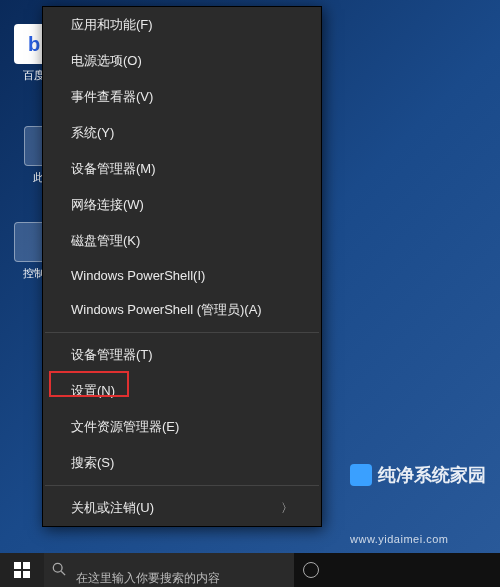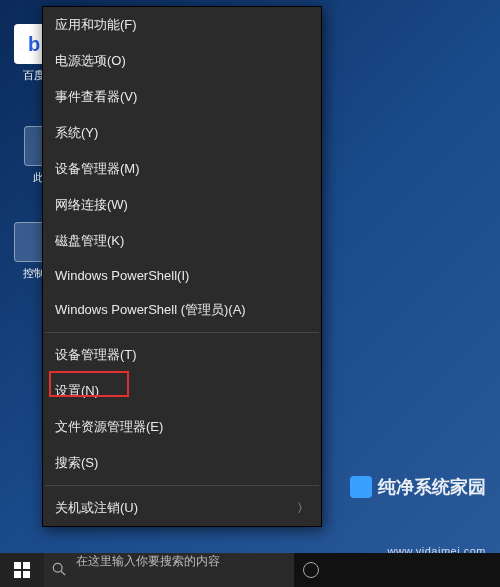--- a/index.html
+++ b/index.html
@@ -8,38 +8,38 @@
 
   
   .desktop { position: absolute; top: 0; left: 0; width: 500px; height: 587px; }
   .desktop-icon { position: absolute; width: 56px; text-align: center; color: #fff; font-size: 11px; }
   .desktop-icon .ico { width: 40px; height: 40px; margin: 0 auto 4px auto; border-radius: 4px; }
   .ico-baidu { background: #fff; display:flex; align-items:center; justify-content:center; color:#2a5fe0; font-size:20px; font-weight:bold; }
   .ico-pc    { background: rgba(180,200,230,.25); border:1px solid rgba(255,255,255,.4); }
   .ico-cpanel{ background: rgba(180,200,230,.25); border:1px solid rgba(255,255,255,.4); }
 
   
-  .watermark { position: absolute; right: 14px; bottom: 30px; color: rgba(255,255,255,.9); text-align: right; }
+  .watermark { position: absolute; right: 14px; bottom: 42px; color: rgba(255,255,255,.9); }
   .watermark .logo-row { display:flex; align-items:center; justify-content:flex-end; gap:6px; font-size: 18px; font-weight: 600; }
   .watermark .logo-ico { width:22px; height:22px; background:#3aa0ff; border-radius:4px; position:relative; }
   .watermark .url { font-size: 11px; opacity:.85; letter-spacing:.5px;margin-top:46px; }
 
   
   .taskbar { position:absolute; left:0; bottom:0; width:500px; height:34px; background:#111; display:flex; align-items:center; }
   .taskbar .start { width:44px; height:34px; display:flex; align-items:center; justify-content:center; background:#222; }
   .taskbar .start svg { width:16px; height:16px; }
-  .taskbar .search { flex:0 0 auto; height:34px; background:#2a2a2a; color:#bbb; font-size:12px; display:flex; align-items:flex-start; padding:0 10px 0 32px; width:250px; position:relative; }
+  .taskbar .search { flex:0 0 auto; height:34px; background:#2a2a2a; color:#bbb; font-size:12px; display:flex; align-items:flex-end; padding:0 10px 0 32px; width:250px; position:relative; }
   .taskbar .search .mag { position:absolute; left:8px; top:9px; width:14px; height:14px; }
   .taskbar .cortana { width:34px; height:34px; display:flex; align-items:center; justify-content:center; }
   .taskbar .cortana .ring { width:16px; height:16px; border:1.5px solid #aaa; border-radius:50%; }
 
   
   .ctx { position:absolute; left:42px; top:6px; width:280px; background:#2b2b2b; color:#eaeaea;
          border:1px solid #000; box-shadow: 2px 3px 14px rgba(0,0,0,.6); font-size:13px; }
-  .ctx .item { padding:9px 12px; white-space:nowrap; cursor:default; display:flex; align-items:center; justify-content:space-between; }
+  .ctx .item { padding:9px 28px; white-space:nowrap; cursor:default; display:flex; align-items:center; justify-content:space-between; }
   .ctx .sep { height:1px; background:#444; margin:4px 2px; }
   .ctx .chev { font-size:12px; color:#ccc; }
 
   .highlight-box { position:absolute; border:2px solid #e03030; pointer-events:none; }
 </style>
 </head>
 <body>
 
 <div class="desktop">
   <div class="desktop-icon" style="top:24px;left:6px">

